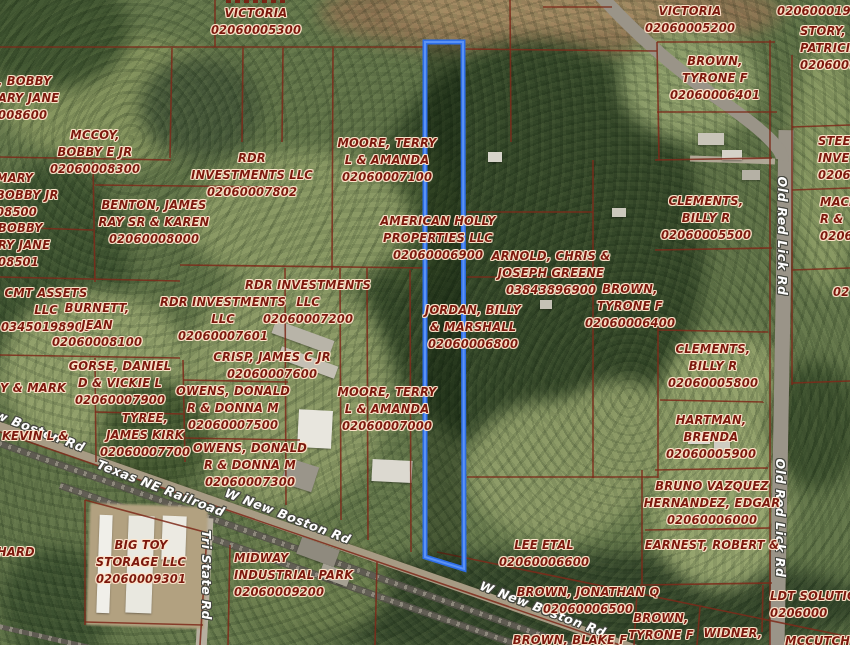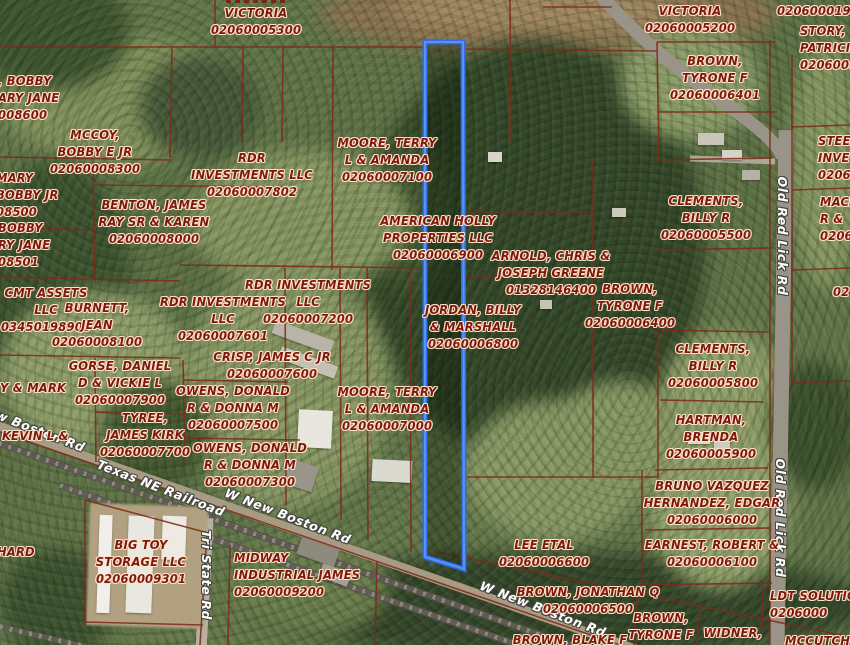--- a/index.html
+++ b/index.html
@@ -227,21 +227,21 @@
         <div>08501</div>
       </div>
       <div class="owner-label center" style="top: 212.5px; left: 438px; transform: translateX(-50%);">
         <div>AMERICAN HOLLY</div>
         <div>PROPERTIES LLC</div>
         <div>02060006900</div>
       </div>
       <div class="owner-label center" style="top: 247.5px; left: 551px; transform: translateX(-50%);">
         <div>ARNOLD, CHRIS &amp;</div>
         <div>JOSEPH GREENE</div>
-        <div>01328146400</div>
+        <div>03843896900</div>
       </div>
       <div class="owner-label center" style="top: 280.5px; left: 630px; transform: translateX(-50%);">
         <div>BROWN,</div>
         <div>TYRONE F</div>
         <div>02060006400</div>
       </div>
       <div class="owner-label center" style="top: 192.5px; left: 706px; transform: translateX(-50%);">
         <div>CLEMENTS,</div>
         <div>BILLY R</div>
         <div>02060005500</div>
@@ -329,21 +329,20 @@
         <div>BRENDA</div>
         <div>02060005900</div>
       </div>
       <div class="owner-label center" style="top: 477.5px; left: 712px; transform: translateX(-50%);">
         <div>BRUNO VAZQUEZ</div>
         <div>HERNANDEZ, EDGAR</div>
         <div>02060006000</div>
       </div>
       <div class="owner-label center" style="top: 536.5px; left: 712px; transform: translateX(-50%);">
         <div>EARNEST, ROBERT &amp;</div>
-        <div>02060006100</div>
       </div>
       <div class="owner-label center" style="top: 536.5px; left: 544px; transform: translateX(-50%);">
         <div>LEE ETAL</div>
         <div>02060006600</div>
       </div>
       <div class="owner-label center" style="top: 583.5px; left: 588px; transform: translateX(-50%);">
         <div>BROWN, JONATHAN Q</div>
         <div>02060006500</div>
       </div>
       <div class="owner-label center" style="top: 631.5px; left: 570px; transform: translateX(-50%);">
@@ -358,21 +357,21 @@
       </div>
       <div class="owner-label" style="top: 632.5px; left: 785px;">
         <div>MCCUTCH</div>
       </div>
       <div class="owner-label" style="top: 587.5px; left: 770px;">
         <div>LDT SOLUTIO</div>
         <div>0206000</div>
       </div>
       <div class="owner-label" style="top: 549.5px; left: 234px; font-style: italic;">
         <div>MIDWAY</div>
-        <div>INDUSTRIAL JAMES</div>
+        <div>INDUSTRIAL PARK</div>
         <div>02060009200</div>
       </div>
       <div class="owner-label center" style="top: 536.5px; left: 141px; transform: translateX(-50%);">
         <div>BIG TOY</div>
         <div>STORAGE LLC</div>
         <div>02060009301</div>
       </div>
       <div class="owner-label" style="top: 543.5px; left: -3px;">
         <div>HARD</div>
       </div>

